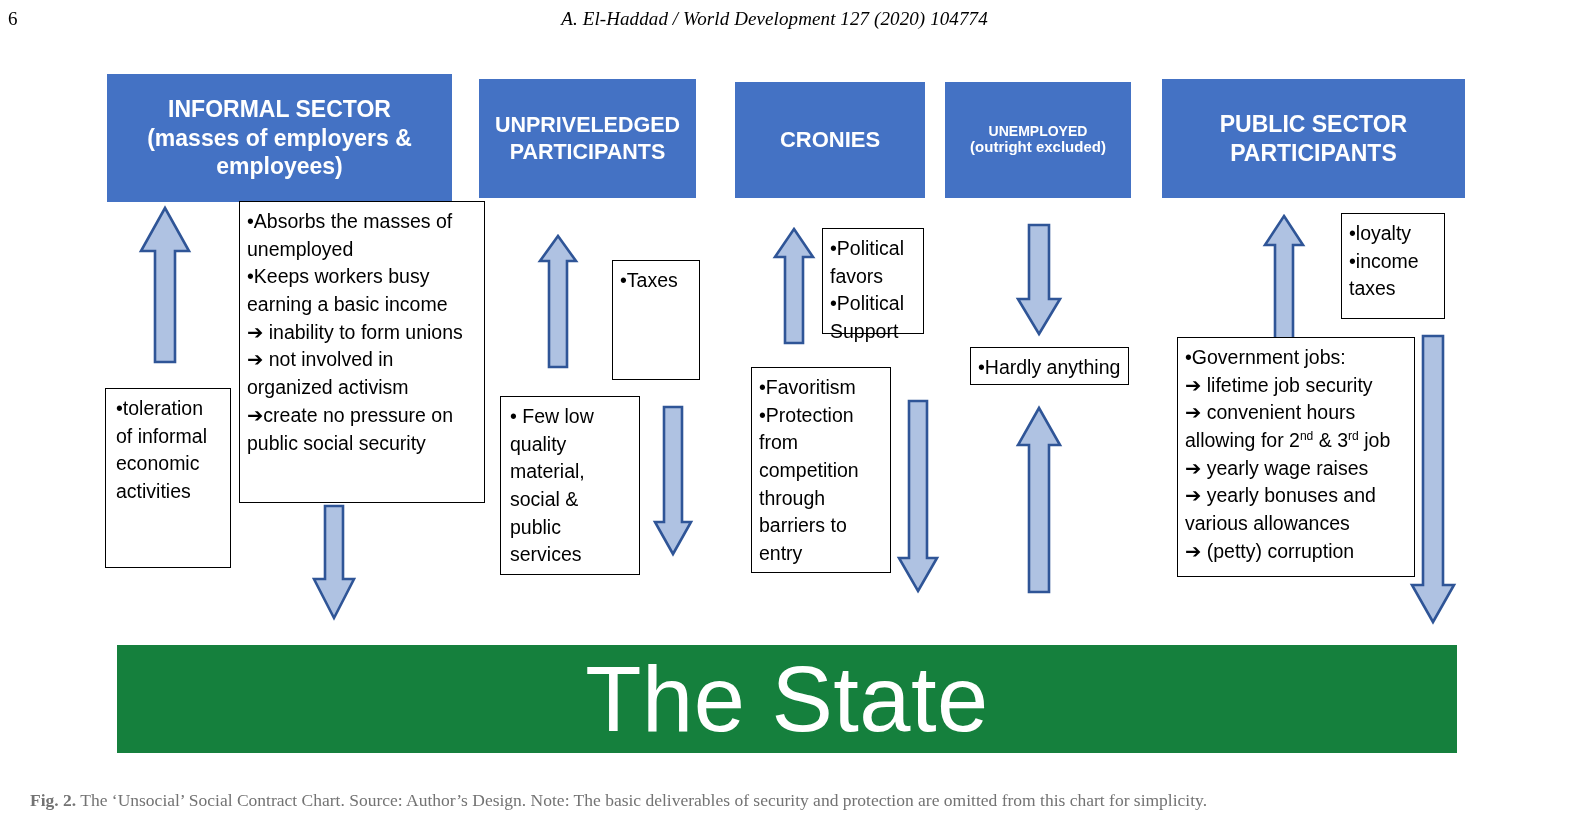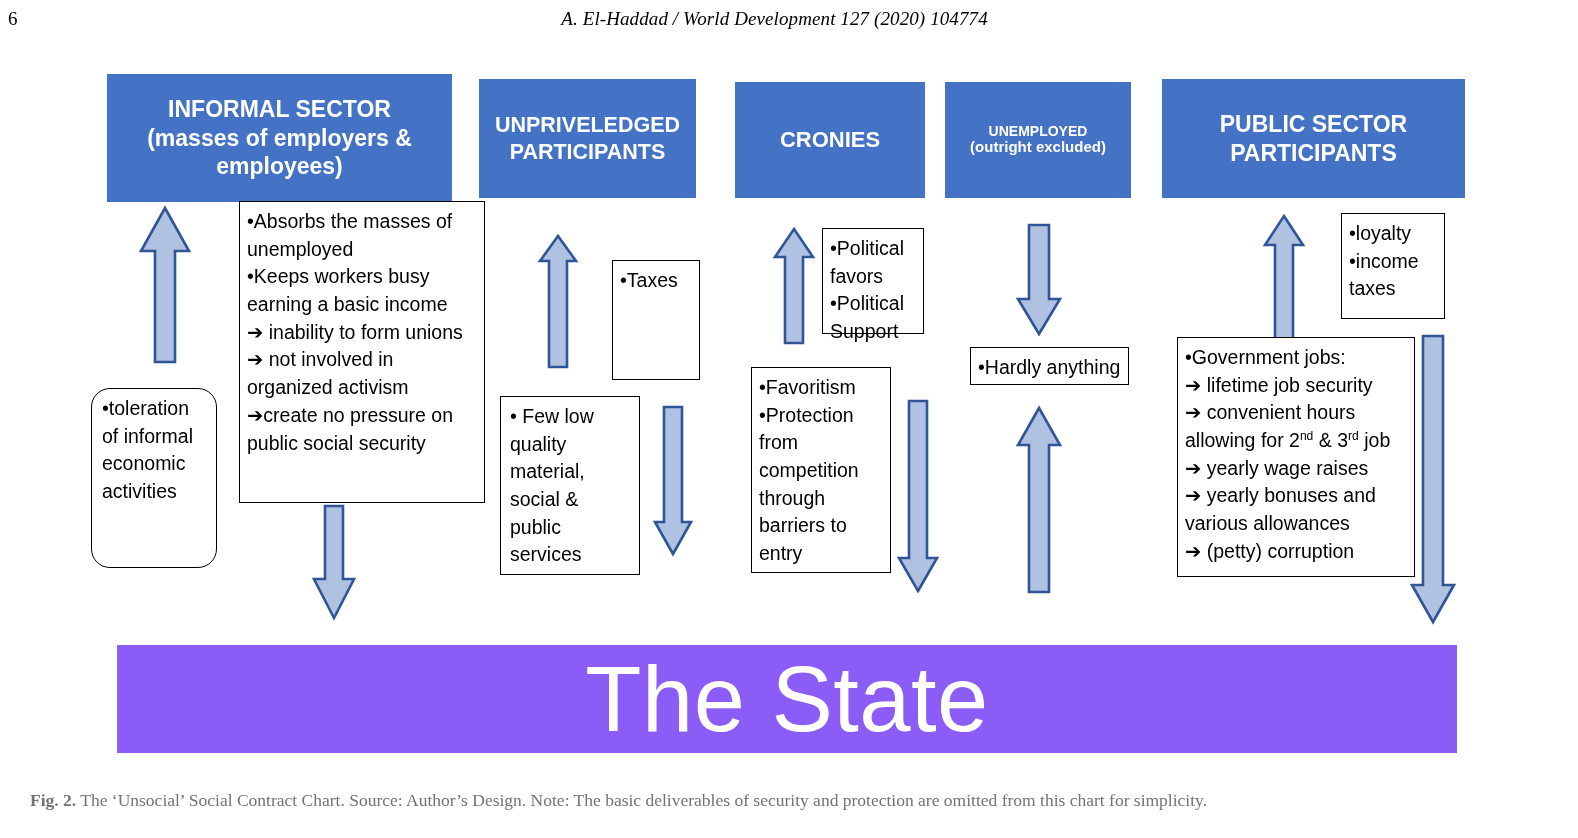--- a/index.html
+++ b/index.html
@@ -42,21 +42,21 @@
     padding:6px 7px 4px 7px;
     white-space:pre-wrap;
     font-family:"Liberation Sans", sans-serif;
   }
 
   
   .arrow{display:block;}
 
   
   #state-bar{
-    background:#8b5cf6;color:#fff;
+    background:#15803d;color:#fff;
     display:flex;align-items:center;justify-content:center;
     font-size:92px;font-weight:normal;letter-spacing:.5px;
   }
 
   
   #caption{
     left:30px;top:790px;width:1530px;
     font-family:"Liberation Serif", serif;
     font-size:17.5px;color:#737373;
   }
@@ -74,21 +74,21 @@
   <div>
     <span class="l1">INFORMAL SECTOR</span>
     <span class="l2">(masses of employers &amp; employees)</span>
   </div>
 </div>
 
 <svg class="abs arrow" style="left:138px;top:205px;" width="54" height="160" viewBox="0 0 54 160">
   <polygon points="27,3 51,46 37,46 37,157 17,157 17,46 3,46" fill="#AFC2E2" stroke="#2F5597" stroke-width="2.6" stroke-linejoin="miter"></polygon>
 </svg>
 
-<div class="abs tbox" style="left:91px;top:388px;width:126px;height:180px;padding-left:10px;border-radius:19px;">•toleration of informal economic activities</div>
+<div class="abs tbox" style="left:105px;top:388px;width:126px;height:180px;padding-left:10px;">•toleration of informal economic activities</div>
 
 <div class="abs tbox" style="left:239px;top:201px;width:246px;height:302px;">•Absorbs the masses of unemployed
 •Keeps workers busy earning a basic income
 ➔ inability to form unions
 ➔ not involved in organized activism
 ➔create no pressure on public social security</div>
 
 <svg class="abs arrow" style="left:311px;top:503px;" width="46" height="118" viewBox="0 0 46 118">
   <polygon points="23,115 43,76 32,76 32,3 14,3 14,76 3,76" fill="#AFC2E2" stroke="#2F5597" stroke-width="2.6" stroke-linejoin="miter"></polygon>
 </svg>

